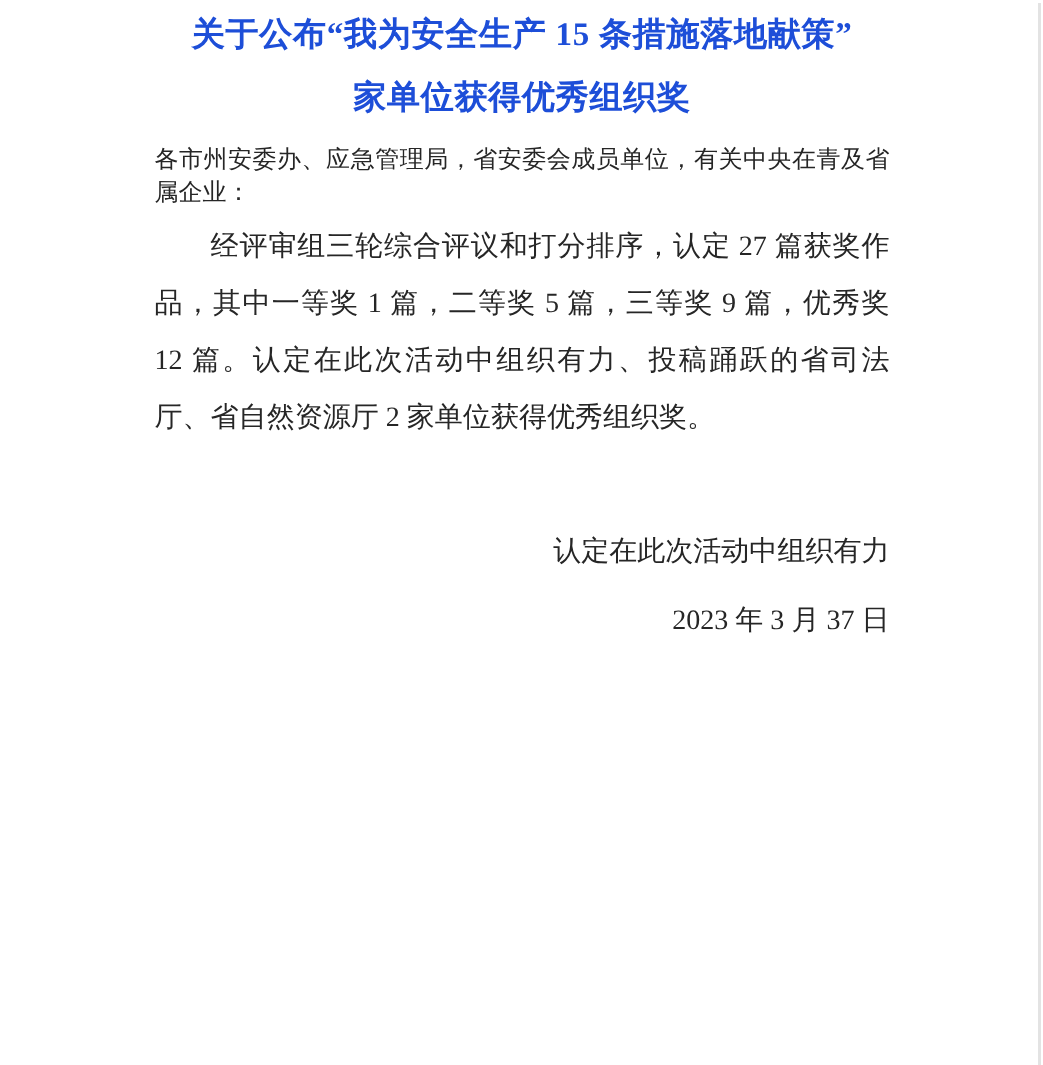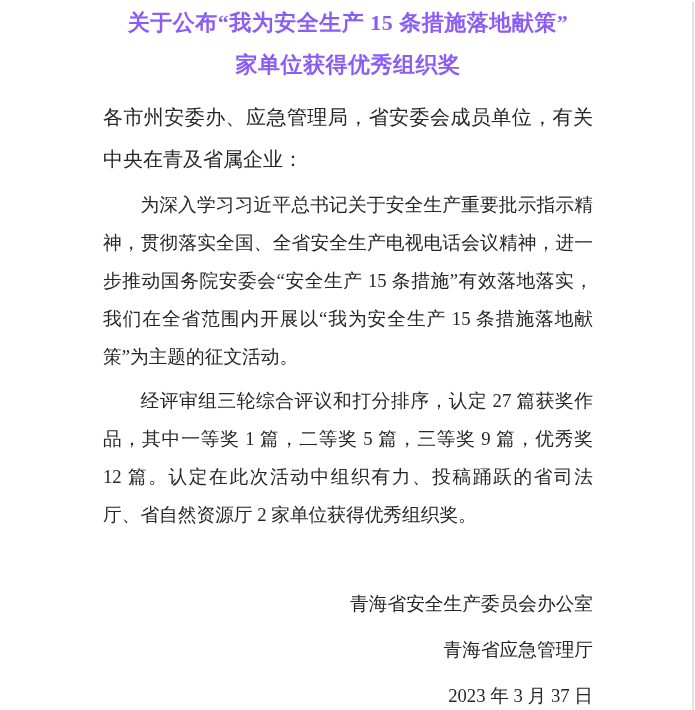--- a/index.html
+++ b/index.html
@@ -29,27 +29,27 @@
     width: 2px;
     height: 710px;
     background: #e3e3e3;
   }
   .title {
     margin: 2px 0 0 0;
     text-align: center;
     font-weight: bold;
     font-size: 22px;
     line-height: 42px;
-    color: #8b5cf6;
+    color: #1d4ed8;
     letter-spacing: 0.5px;
   }
   .salutation {
     margin: 10px 0 0 0;
-    font-size: 20px;
-    line-height: 42px;
+    font-size: 16px;
+    line-height: 22px;
     text-align: justify;
   }
   .para {
     margin: 6px 0 0 0;
     font-size: 18.7px;
     line-height: 38px;
     text-align: justify;
     text-indent: 2em;
   }
   .signature {
@@ -65,22 +65,20 @@
 <div class="page">
   <div class="page-edge"></div>
 
   <div class="title">
     <div class="title-line">关于公布“我为安全生产 15 条措施落地献策”</div>
     <div class="title-line">家单位获得优秀组织奖</div>
   </div>
 
   <div class="salutation">各市州安委办、应急管理局，省安委会成员单位，有关中央在青及省属企业：</div>
 
-  <div class="para">为深入学习习近平总书记关于安全生产重要批示指示精神，贯彻落实全国、全省安全生产电视电话会议精神，进一步推动国务院安委会“安全生产 15 条措施”有效落地落实，我们在全省范围内开展以“我为安全生产 15 条措施落地献策”为主题的征文活动。</div>
 
   <div class="para">经评审组三轮综合评议和打分排序，认定 27 篇获奖作品，其中一等奖 1 篇，二等奖 5 篇，三等奖 9 篇，优秀奖 12 篇。认定在此次活动中组织有力、投稿踊跃的省司法厅、省自然资源厅 2 家单位获得优秀组织奖。</div>
 
   <div class="signature">
-    <div class="sig-line">青海省安全生产委员会办公室</div>
-    <div class="sig-line">青海省应急管理厅</div>
+    <div class="sig-line">认定在此次活动中组织有力</div>
     <div class="sig-line">2023 年 3 月 37 日</div>
   </div>
 </div>
 
 </body></html>

